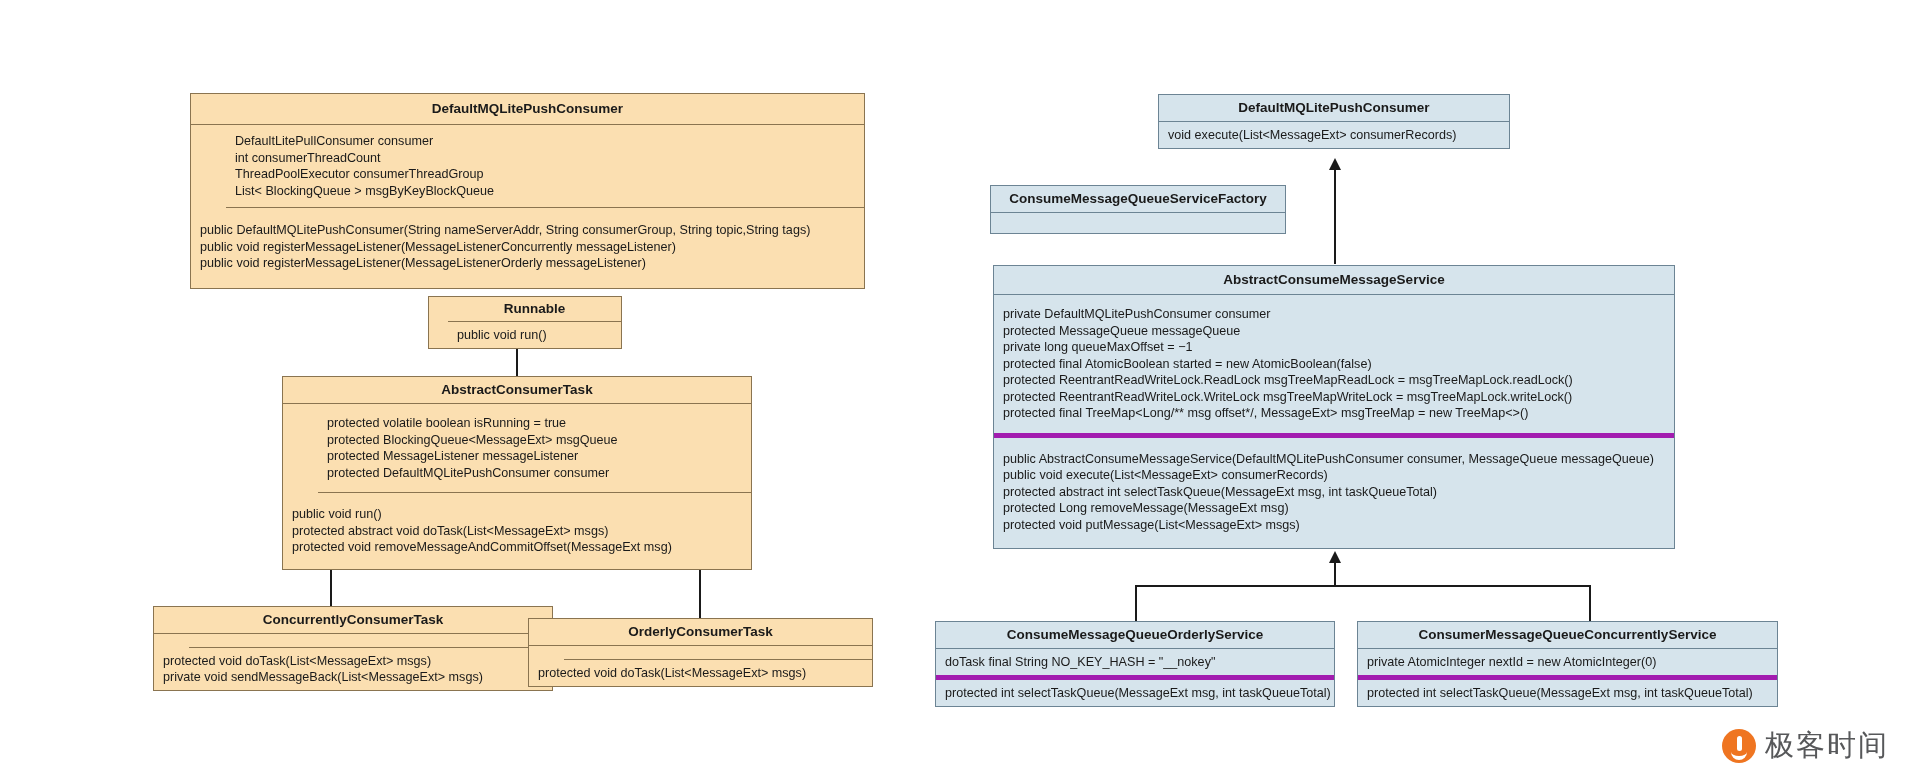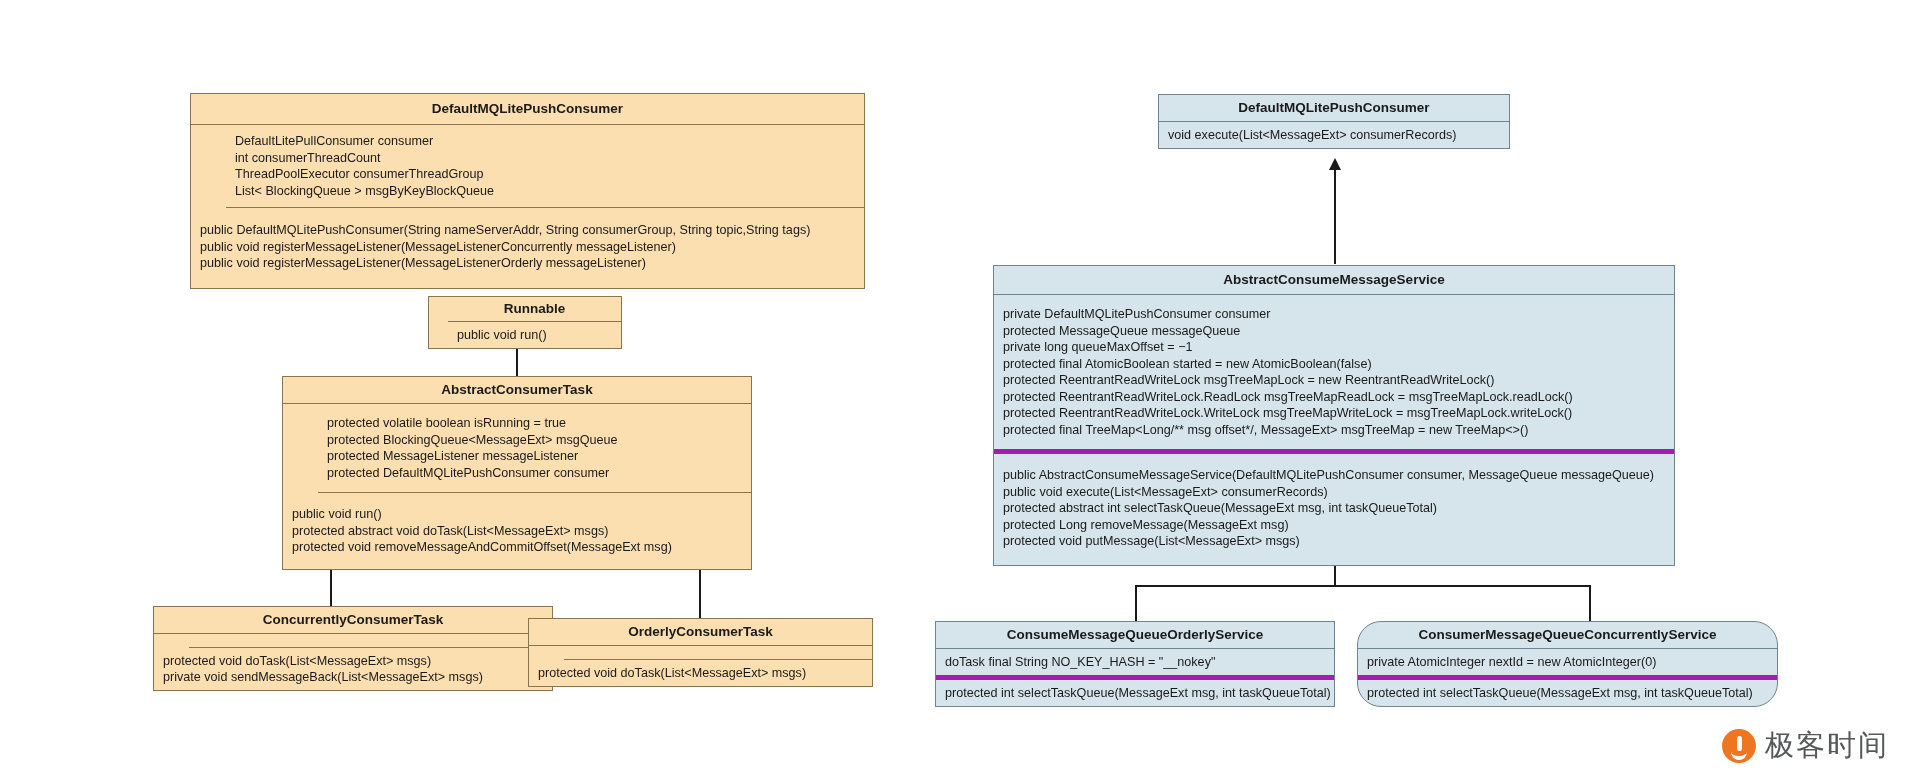--- a/index.html
+++ b/index.html
@@ -203,29 +203,32 @@
     </div>
   </div>
 
   <div class="uml-class blue" style="left:1158px; top:94px; width:352px;">
     <div class="cls-title" style="padding:5px 6px;">DefaultMQLitePushConsumer</div>
     <div class="cls-section tight">
       <div class="row">void execute(List&lt;MessageExt&gt; consumerRecords)</div>
     </div>
   </div>
 
+  <div class="uml-class blue" style="left:990px; top:185px; width:296px;">
+    <div class="cls-title" style="padding:5px 6px;">ConsumeMessageQueueServiceFactory</div>
+    <div class="cls-section empty" style="min-height:20px;"></div>
+  </div>
 
   <div class="uml-class blue" style="left:993px; top:265px; width:682px;">
     <div class="cls-title" style="padding:6px 6px;">AbstractConsumeMessageService</div>
     <div class="cls-section divided" style="padding-top:11px;padding-bottom:11px;">
       <div class="row">private DefaultMQLitePushConsumer consumer</div>
       <div class="row">protected MessageQueue messageQueue</div>
       <div class="row">private long queueMaxOffset = −1</div>
       <div class="row">protected final AtomicBoolean started = new AtomicBoolean(false)</div>
-      <div class="row">protected ReentrantReadWriteLock msgTreeMapLock = new ReentrantReadWriteLock()</div>
       <div class="row">protected ReentrantReadWriteLock.ReadLock msgTreeMapReadLock = msgTreeMapLock.readLock()</div>
       <div class="row">protected ReentrantReadWriteLock.WriteLock msgTreeMapWriteLock = msgTreeMapLock.writeLock()</div>
       <div class="row">protected final TreeMap&lt;Long/** msg offset*/, MessageExt&gt; msgTreeMap = new TreeMap&lt;&gt;()</div>
     </div>
     <div class="cls-section" style="padding-top:13px;padding-bottom:15px;">
       <div class="row">public AbstractConsumeMessageService(DefaultMQLitePushConsumer consumer, MessageQueue messageQueue)</div>
       <div class="row">public void execute(List&lt;MessageExt&gt; consumerRecords)</div>
       <div class="row">protected abstract int selectTaskQueue(MessageExt msg, int taskQueueTotal)</div>
       <div class="row">protected Long removeMessage(MessageExt msg)</div>
       <div class="row">protected void putMessage(List&lt;MessageExt&gt; msgs)</div>
@@ -235,21 +238,21 @@
   <div class="uml-class blue" style="left:935px; top:621px; width:400px;">
     <div class="cls-title" style="padding:5px 6px;">ConsumeMessageQueueOrderlyService</div>
     <div class="cls-section divided tight">
       <div class="row">doTask final String NO_KEY_HASH = "__nokey"</div>
     </div>
     <div class="cls-section tight">
       <div class="row">protected int selectTaskQueue(MessageExt msg, int taskQueueTotal)</div>
     </div>
   </div>
 
-  <div class="uml-class blue" style="left:1357px; top:621px; width:421px;border-radius:24px;">
+  <div class="uml-class blue" style="left:1357px; top:621px; width:421px;">
     <div class="cls-title" style="padding:5px 6px;">ConsumerMessageQueueConcurrentlyService</div>
     <div class="cls-section divided tight">
       <div class="row">private AtomicInteger nextId = new AtomicInteger(0)</div>
     </div>
     <div class="cls-section tight">
       <div class="row">protected int selectTaskQueue(MessageExt msg, int taskQueueTotal)</div>
     </div>
   </div>
 
   <div id="watermark" style="left:1722px; top:726px;">

